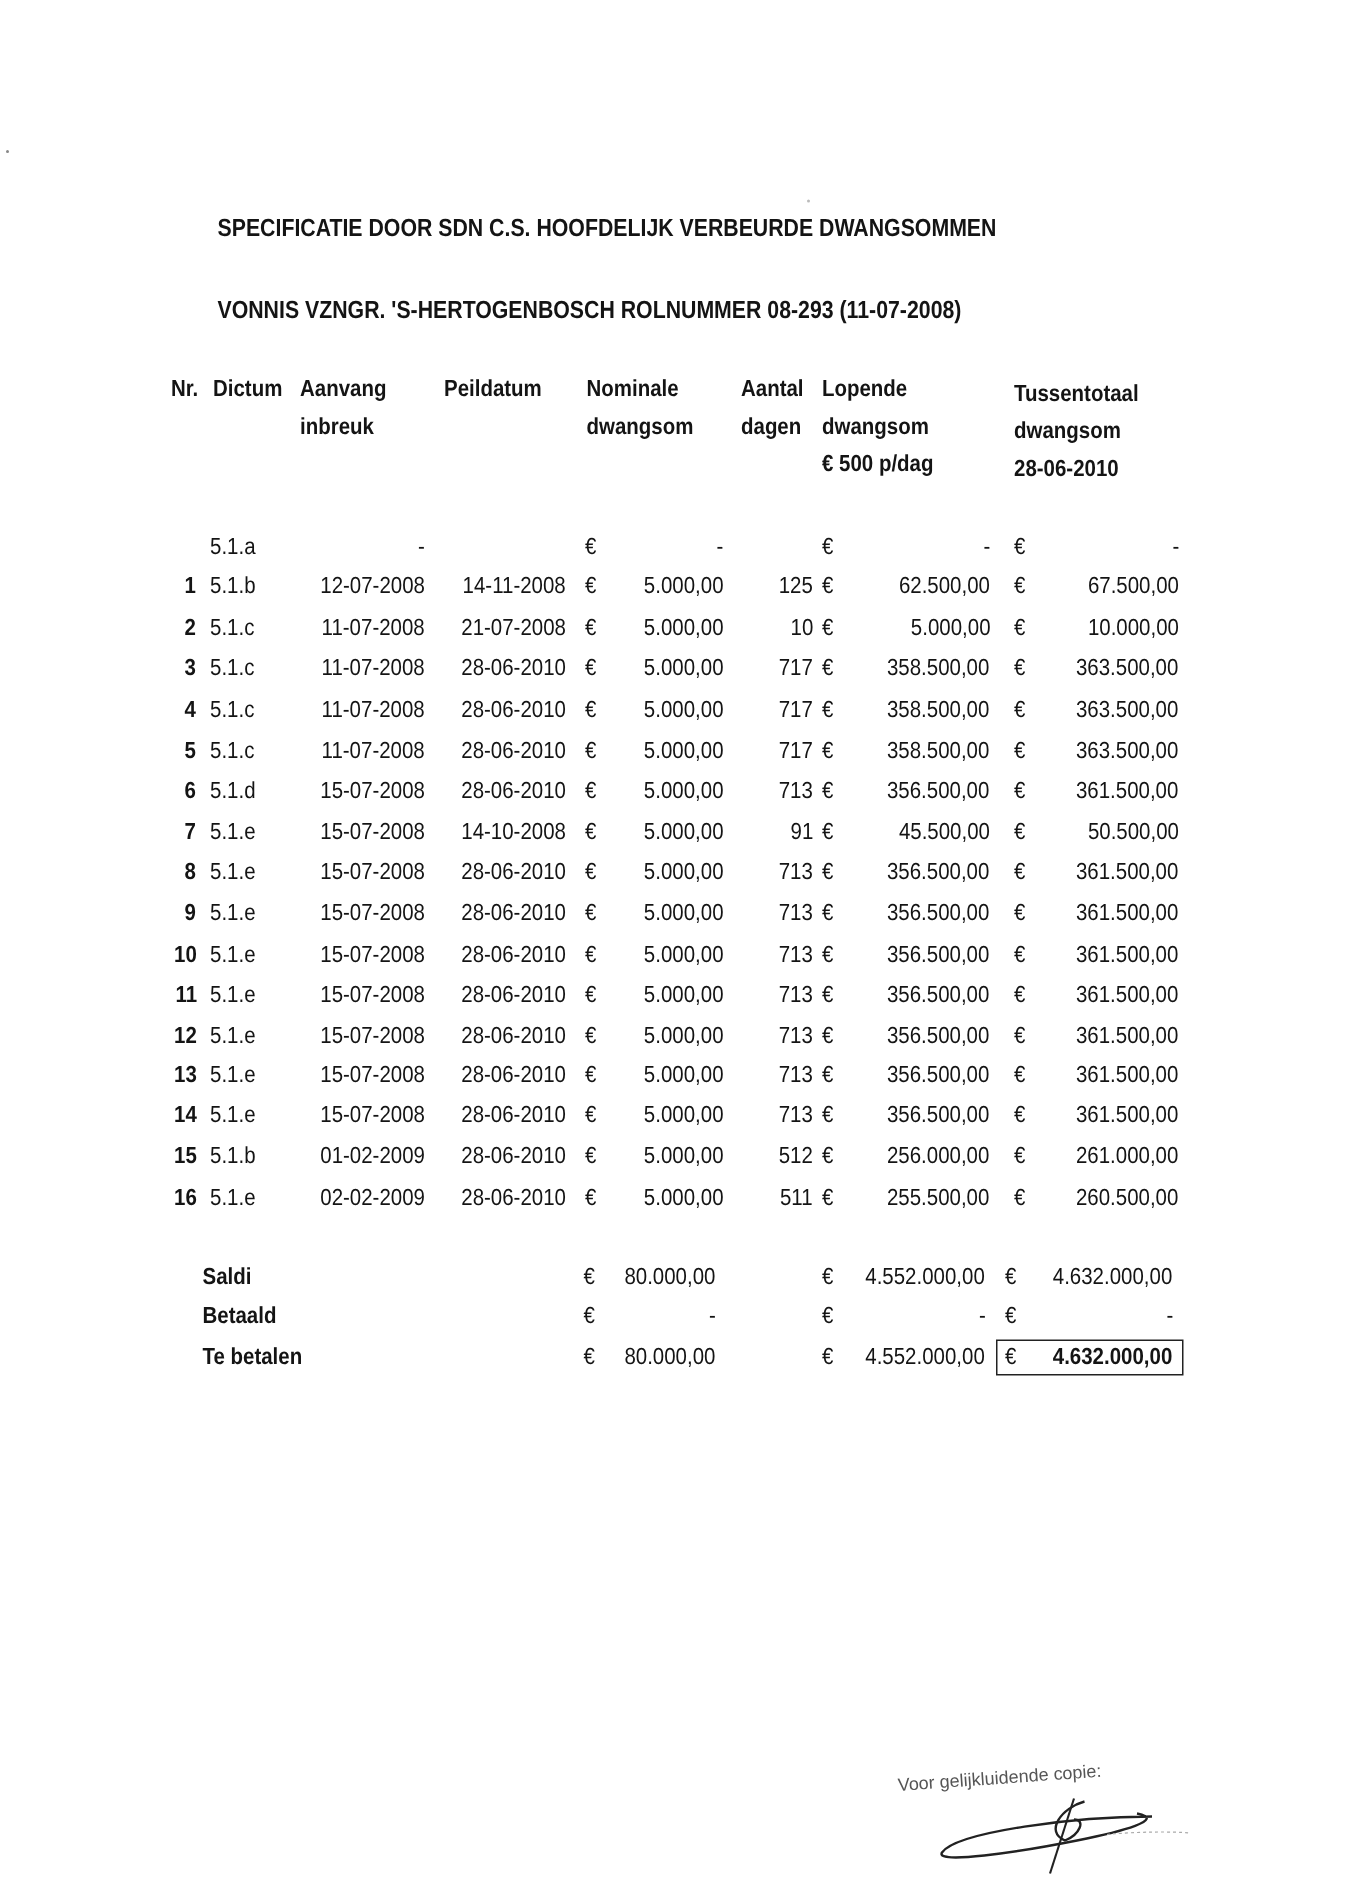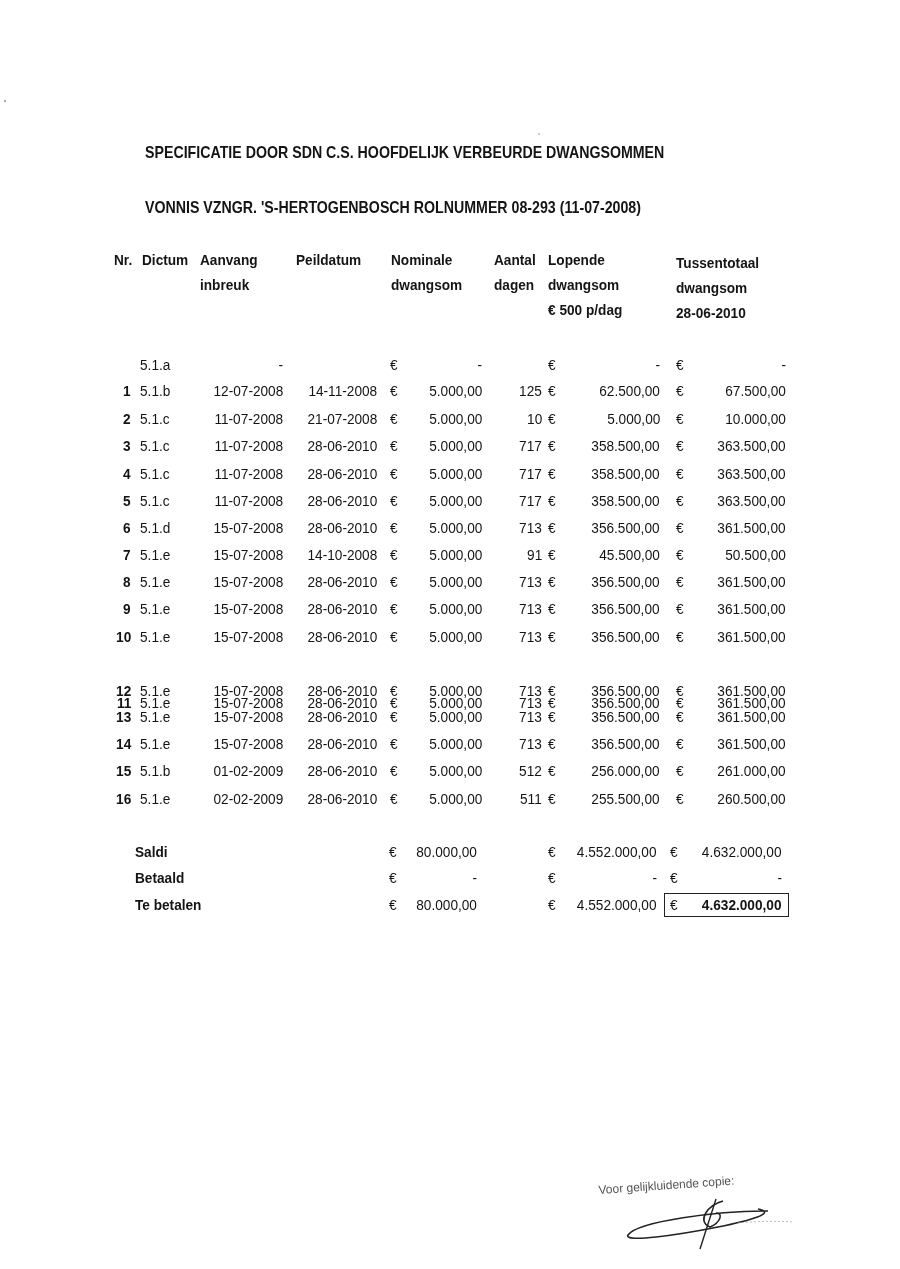--- a/index.html
+++ b/index.html
@@ -220,21 +220,21 @@
       <span class="cell right" style="right: 617px;">15-07-2008</span>
       <span class="cell right" style="right: 523px;">28-06-2010</span>
       <span class="cell left" style="left: 390px;">€</span>
       <span class="cell right" style="right: 418px;">5.000,00</span>
       <span class="cell right" style="right: 358px;">713</span>
       <span class="cell left" style="left: 548px;">€</span>
       <span class="cell right" style="right: 240px;">356.500,00</span>
       <span class="cell left" style="left: 676px;">€</span>
       <span class="cell right" style="right: 114px;">361.500,00</span>
     </div>
-    <div class="row" style="top: 694px;">
+    <div class="row" style="top: 655px;">
       <span class="cell right nr" style="right: 769px;">11</span>
       <span class="cell left" style="left: 140px;">5.1.e</span>
       <span class="cell right" style="right: 617px;">15-07-2008</span>
       <span class="cell right" style="right: 523px;">28-06-2010</span>
       <span class="cell left" style="left: 390px;">€</span>
       <span class="cell right" style="right: 418px;">5.000,00</span>
       <span class="cell right" style="right: 358px;">713</span>
       <span class="cell left" style="left: 548px;">€</span>
       <span class="cell right" style="right: 240px;">356.500,00</span>
       <span class="cell left" style="left: 676px;">€</span>

